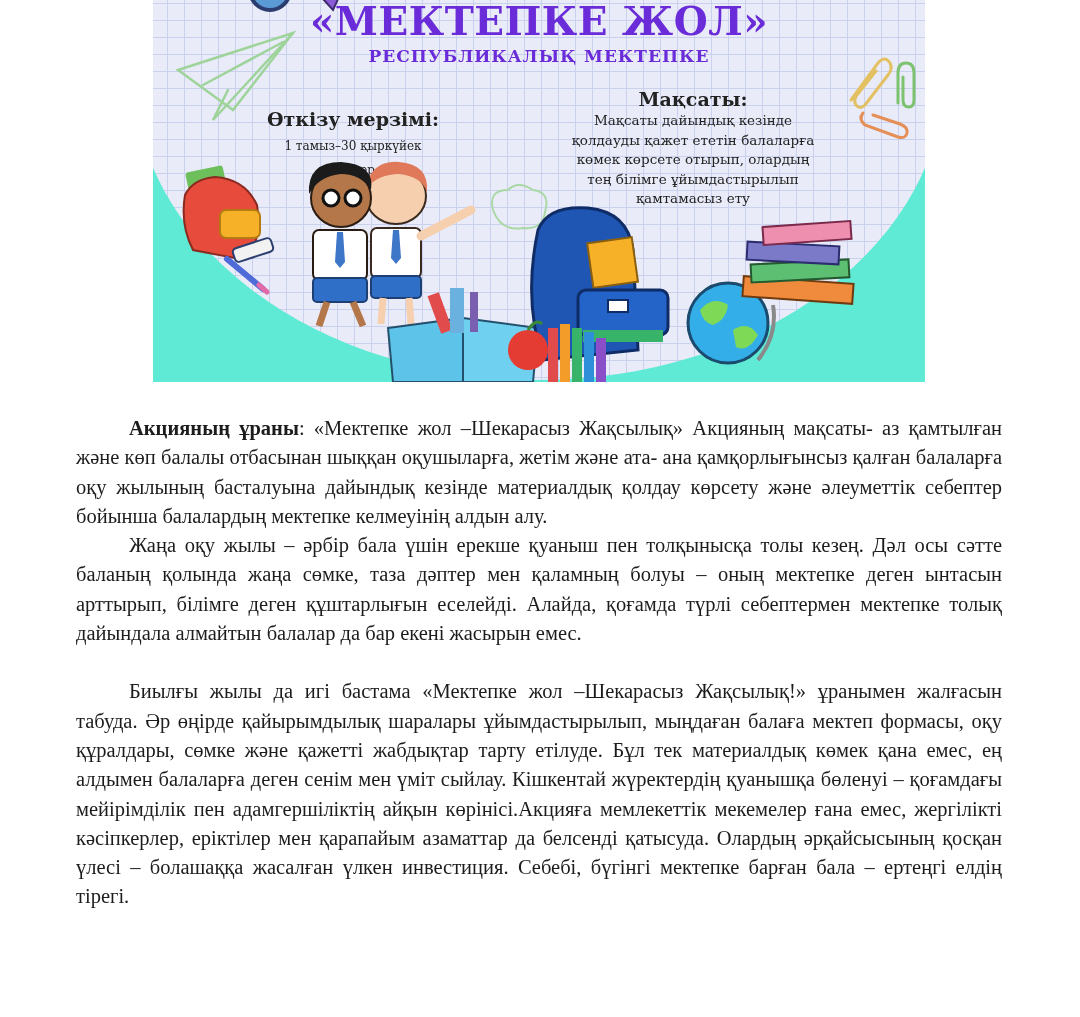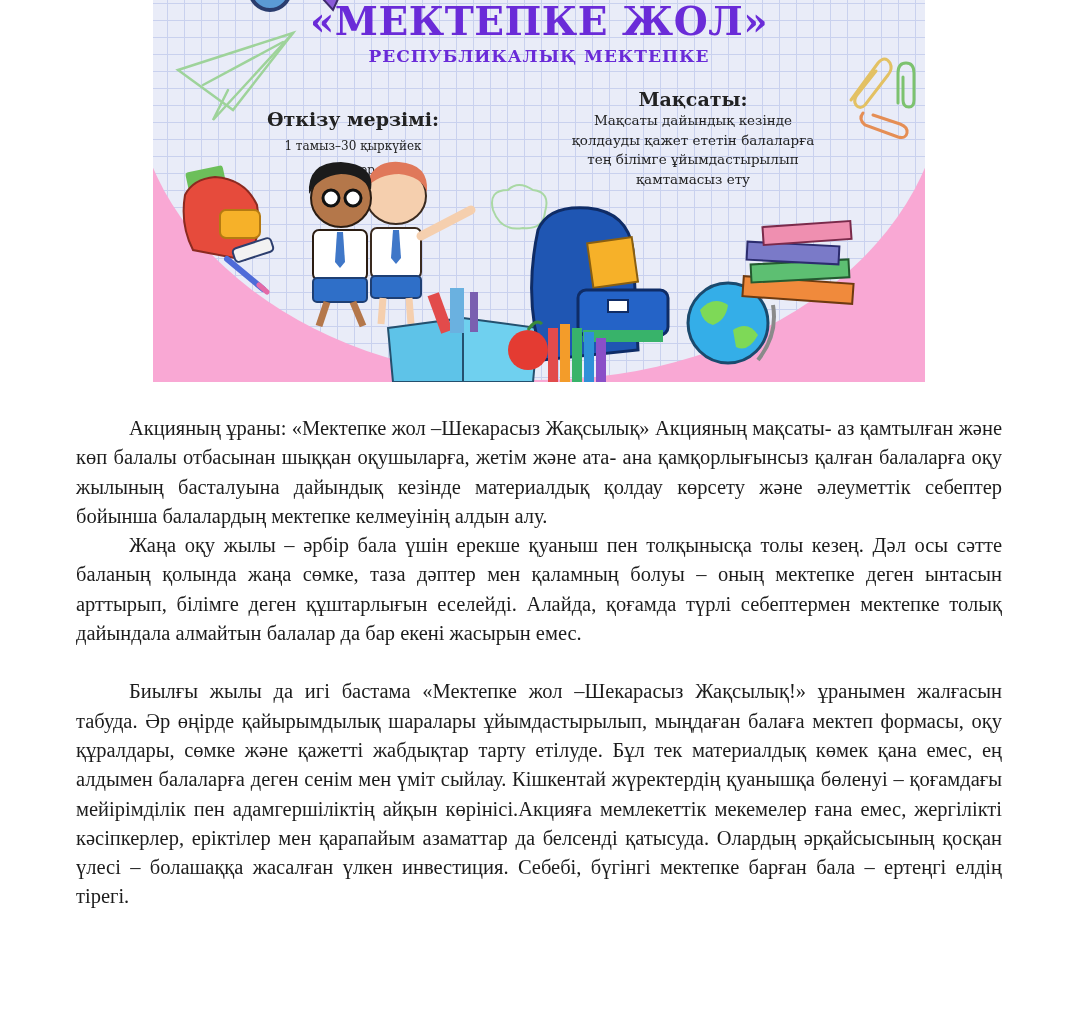--- a/index.html
+++ b/index.html
@@ -1,21 +1,21 @@
 <!DOCTYPE html>
 <html><head>
 <meta charset="utf-8">
 <style>
   html, body { margin: 0; padding: 0; background: #ffffff; }
   body { width: 1080px; height: 1017px; position: relative; overflow: hidden;
          font-family: "Liberation Serif", "DejaVu Serif", serif; color: #1a1a1a; }
 
   
   .banner { position: absolute; left: 153px; top: 0; width: 772px; height: 382px;
-            background: #f9a8d4; overflow: hidden; }
+            background: #5eead4; overflow: hidden; }
   .banner-ellipse { position: absolute; left: -20px; top: -235px; width: 812px; height: 615px;
             border-radius: 50%;
             background-color: #e9ecf8;
             background-image:
               linear-gradient(#c9d1ee 1px, transparent 1px),
               linear-gradient(90deg, #c9d1ee 1px, transparent 1px);
             background-size: 17px 17px; }
   .banner-title { position: absolute; left: 0; right: 0; top: -2px; text-align: center;
             font-family: "DejaVu Serif", serif; font-weight: bold; font-size: 39px;
             color: #6a2bd8; letter-spacing: 0.5px; }
@@ -30,21 +30,21 @@
   .goal-text { font-family: "DejaVu Serif", serif; font-size: 13.5px; color: #222; line-height: 19.5px; margin-top: 1px; }
 
   .art { position: absolute; }
 
   
   .doc { position: absolute; left: 76px; top: 414px; width: 926px;
          font-family: "Liberation Serif", serif; font-size: 20.5px; line-height: 29.3px;
          text-align: justify; color: #1c1c1c; }
   .doc p { margin: 0; text-indent: 53px; }
   .doc .gap { height: 29px; }
-  .doc b { font-weight: normal; }
+  .doc b { font-weight: bold; }
 </style>
 </head>
 <body>
 
 <div class="banner">
   <div class="banner-ellipse"></div>
 
   <svg class="art" style="left:95px;top:-18px" width="110" height="40">
     <circle cx="22" cy="8" r="20" fill="#5b9bd5" stroke="#2a3d6e" stroke-width="4"></circle>
     <polygon points="55,-5 100,-5 85,28" fill="#8a5bd8" stroke="#3d2a6e" stroke-width="2"></polygon>
@@ -67,20 +67,21 @@
       <div>1 тамыз–30 қыркүйек</div>
       <div>дәптер</div>
     </div>
   </div>
 
   <div class="goal">
     <div class="goal-heading">Мақсаты:</div>
     <div class="goal-text">
       <div>Мақсаты дайындық кезінде</div>
       <div>қолдауды қажет ететін балаларға</div>
+      <div>көмек көрсете отырып, олардың</div>
       <div>тең білімге ұйымдастырылып</div>
       <div>қамтамасыз ету</div>
     </div>
   </div>
 
   <svg class="art" style="left:690px;top:55px" width="80" height="85">
     <g fill="none" stroke-width="3" stroke-linecap="round">
       <path d="M8 45 L35 8 Q42 0 47 8 Q50 14 45 20 L22 50 Q17 55 13 50 Q10 46 14 40 L33 16" stroke="#e3c163"></path>
       <path d="M55 48 L55 18 Q55 8 63 8 Q71 8 71 18 L71 45 Q71 52 66 52 Q60 52 60 45 L60 22" stroke="#7cc26f"></path>
       <path d="M20 58 Q15 64 22 70 L55 82 Q63 84 64 78 Q65 72 57 69 L30 60" stroke="#e58e55"></path>

